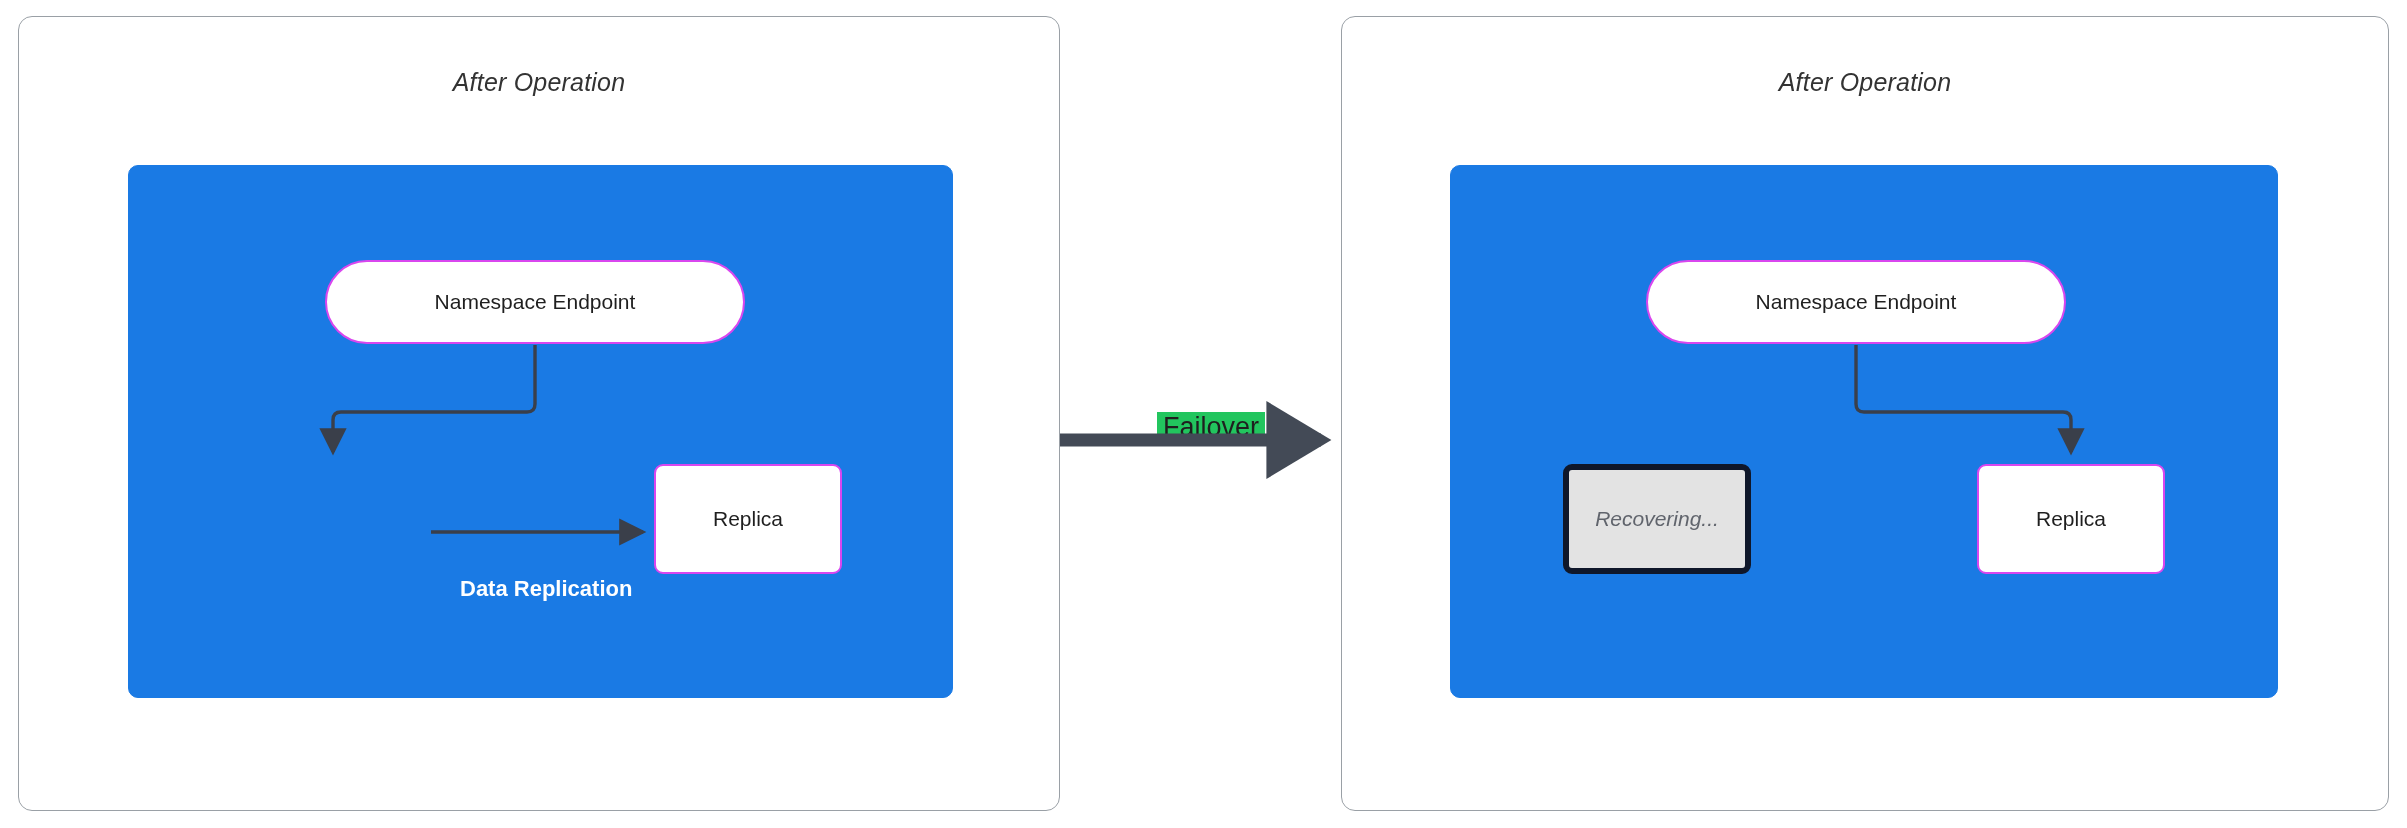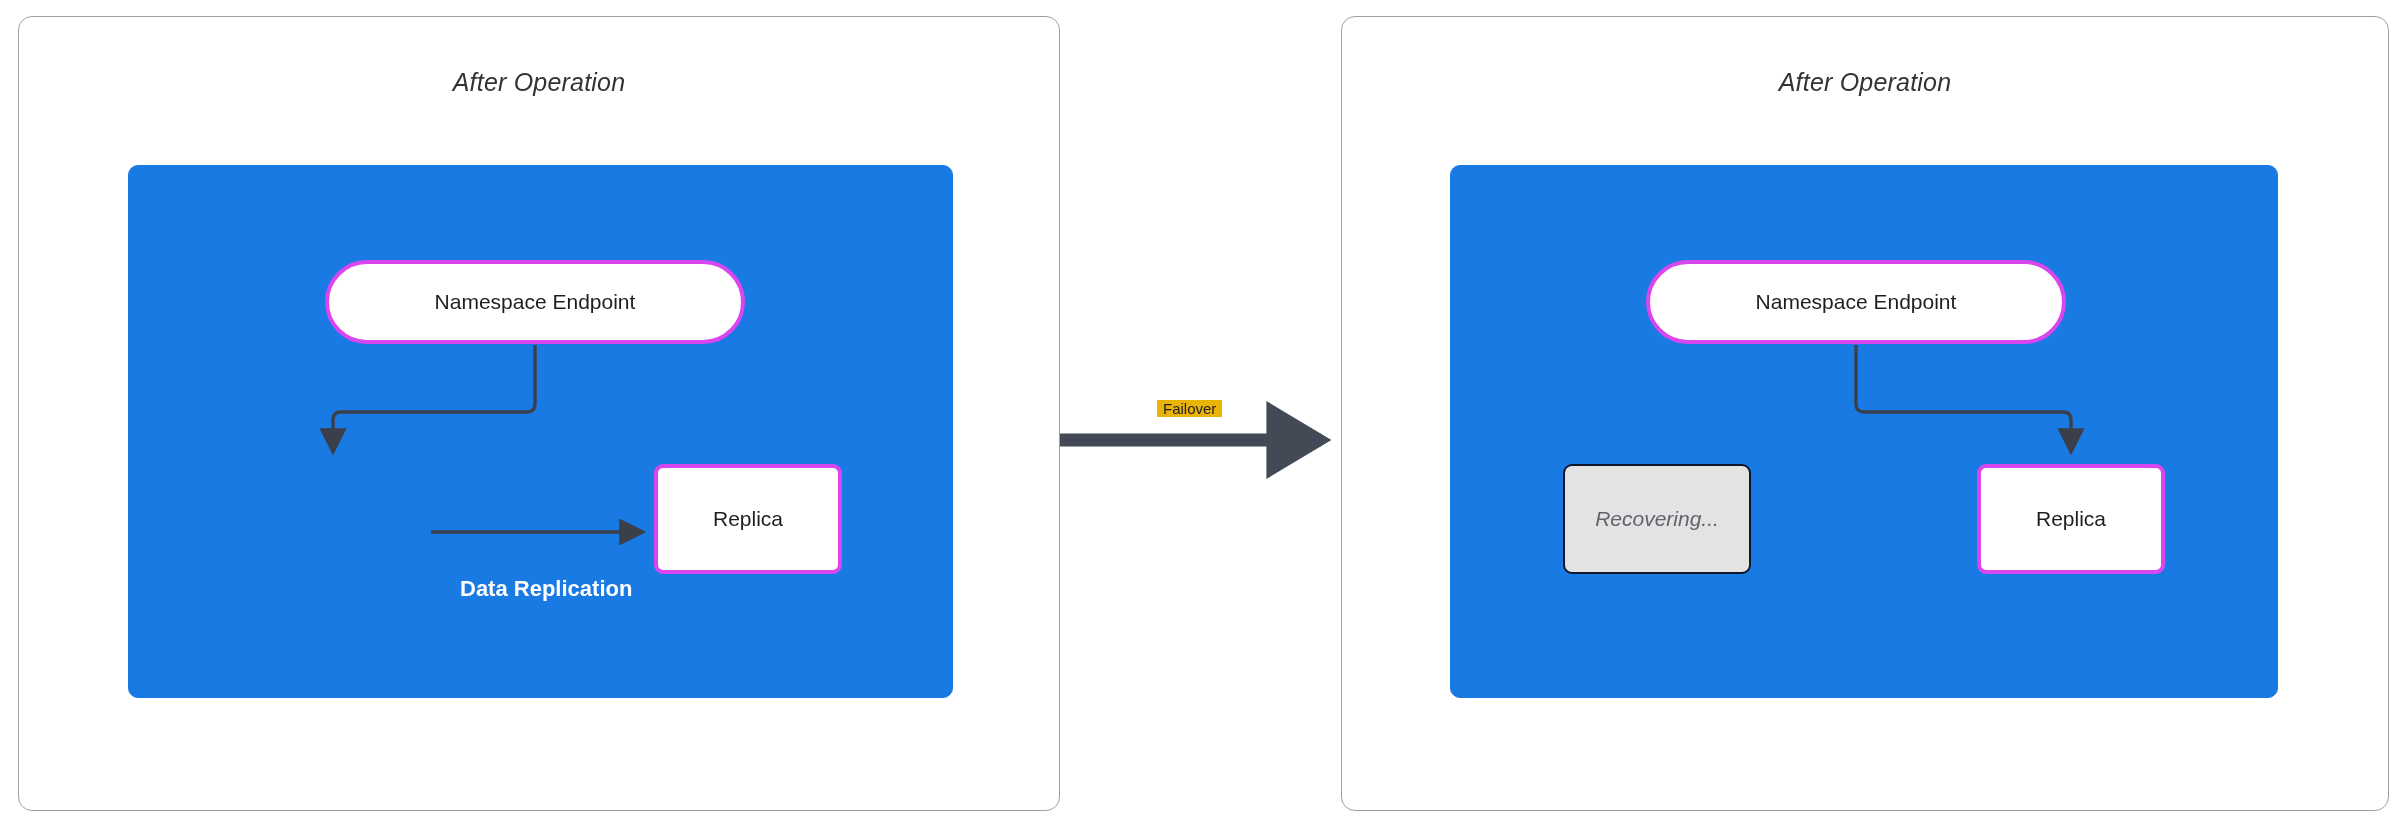--- a/index.html
+++ b/index.html
@@ -61,31 +61,31 @@
     position: absolute;
     box-sizing: border-box;
     display: flex;
     align-items: center;
     justify-content: center;
     text-align: center;
     color: #1f1f1f;
     font-size: 21px;
     line-height: 1.22;
     background: #ffffff;
-    border: 4px solid #d946ef;
+    border: 2px solid #d946ef;
   }
   .node.stadium {
     border-radius: 999px;
   }
   .node.rect {
     border-radius: 9px;
   }
   .node.dim {
     background: #e3e3e3;
-    border: 2px solid #0f172a;
+    border: 6px solid #0f172a;
     color: #60646c;
     font-style: italic;
   }
 
   
   #n-endpoint-l { left: 325px; top: 260px;  width: 420px; height: 84px; }
   #n-primary-l  { left: 237px; top: 464px;  width: 192px; height: 110px; }
   #n-replica-l  { left: 654px; top: 464px;  width: 188px; height: 110px; }
 
   
@@ -101,24 +101,25 @@
     font-size: 22px;
     white-space: nowrap;
     background: transparent;
     margin-top: 48px;
   }
   #lbl-data-replication { left: 460px; top: 528px; }
 
   .edge-label-dark {
     position: absolute;
     color: #1f1f1f;
-    font-size: 15px;
+    font-size: 27px;
     white-space: nowrap;
-    background: #eab308;
+    background: #22c55e;
     padding: 0 6px;
+    margin-top: 12px;
   }
   #lbl-failover { left: 1157px; top: 400px; }
 
   svg.overlay {
     position: absolute;
     left: 0; top: 0;
     width: 2407px;
     height: 828px;
     pointer-events: none;
     overflow: visible;

